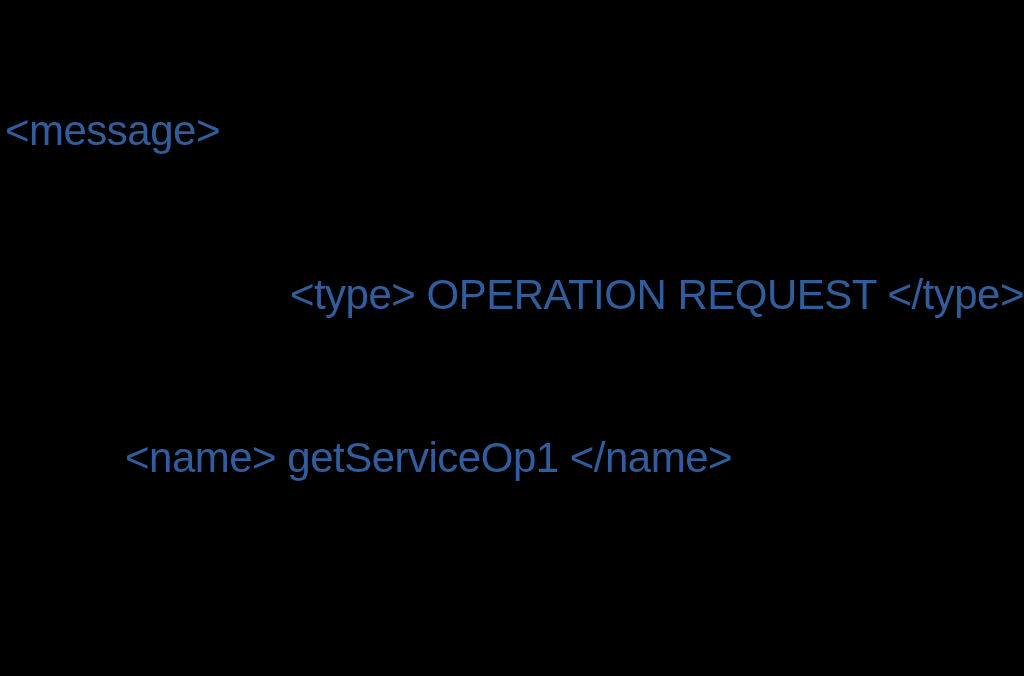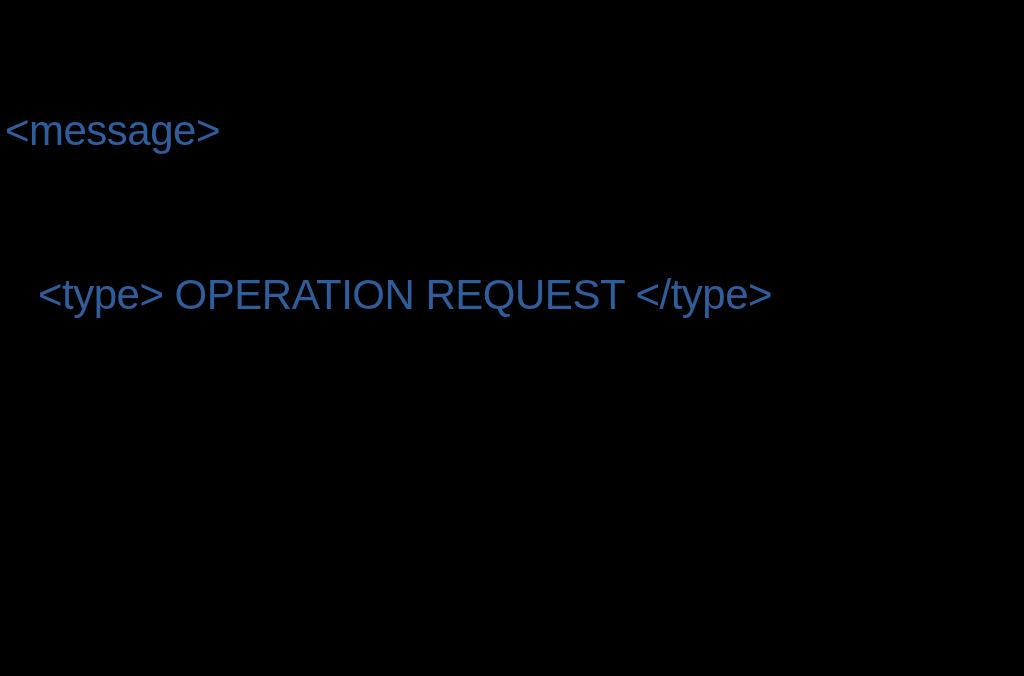--- a/index.html
+++ b/index.html
@@ -24,30 +24,31 @@
     font-weight: 500;
     color: #305e9c;
     white-space: pre;
   }
   .code-line {
     height: 67.5px;
     line-height: 67.5px;
     letter-spacing: -0.5px;
   }
   .indent-0 { padding-left: 5px; }
-  .indent-1 { padding-left: 38px; }
+  .indent-1 { padding-left: 27px; text-align: right; }
   .indent-2 { padding-left: 125px; }
 </style>
 </head>
 <body>
 
 <div class="canvas">
   <div class="code-block">
     <div class="code-line indent-0">&lt;message&gt;</div>
     <div class="code-line indent-1">&lt;type&gt; OPERATION REQUEST &lt;/type&gt;</div>
+    <div class="code-line indent-2">&lt;name&gt; getServiceOp1 &lt;/name&gt;</div>
     
     
     
     
     
     
   </div>
 </div>
 
 </body></html>

